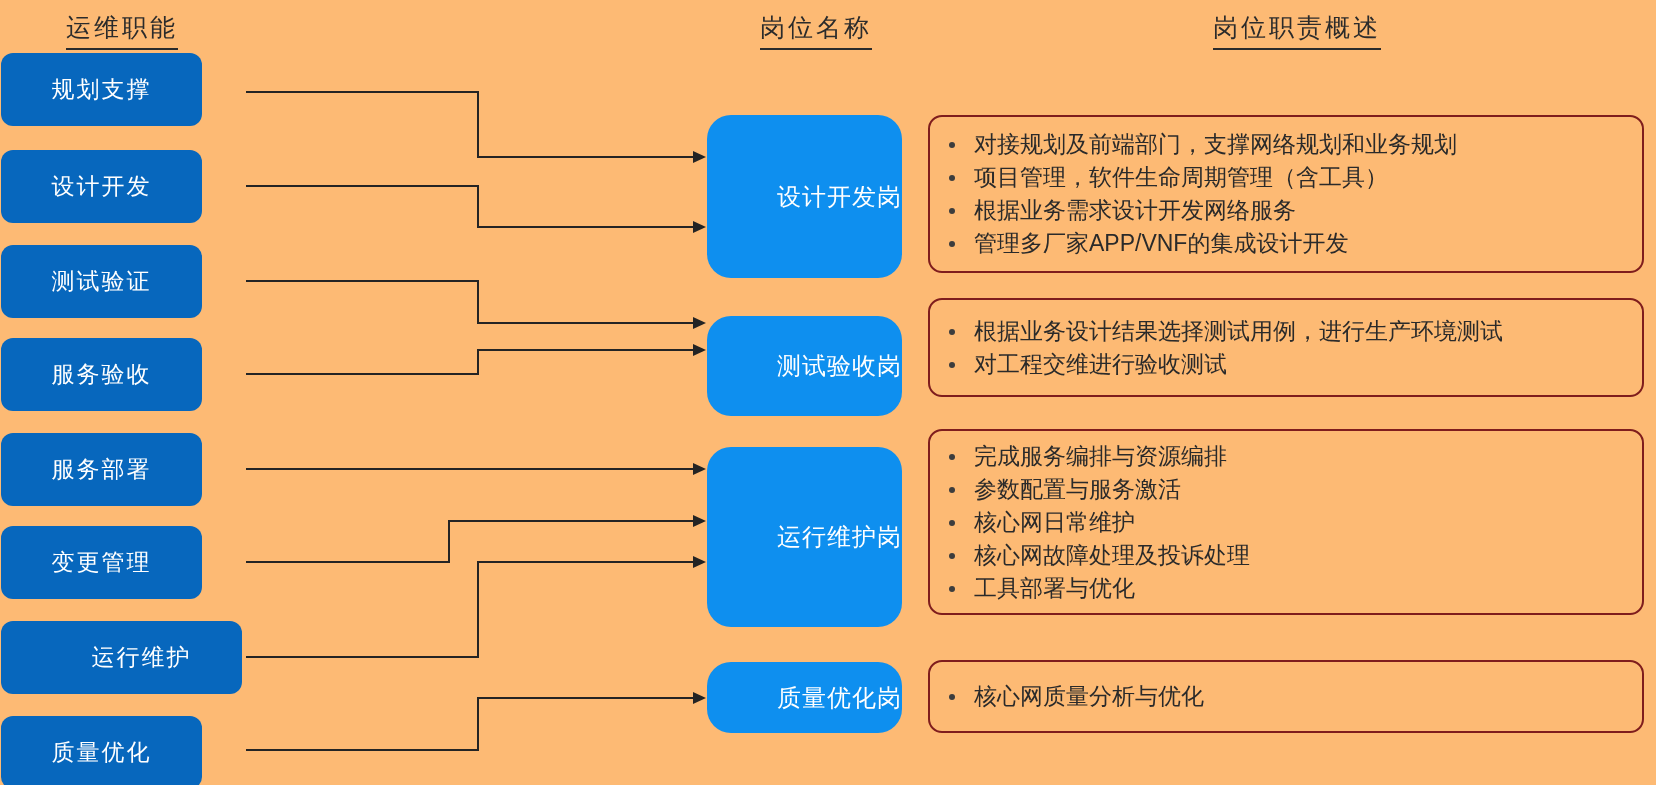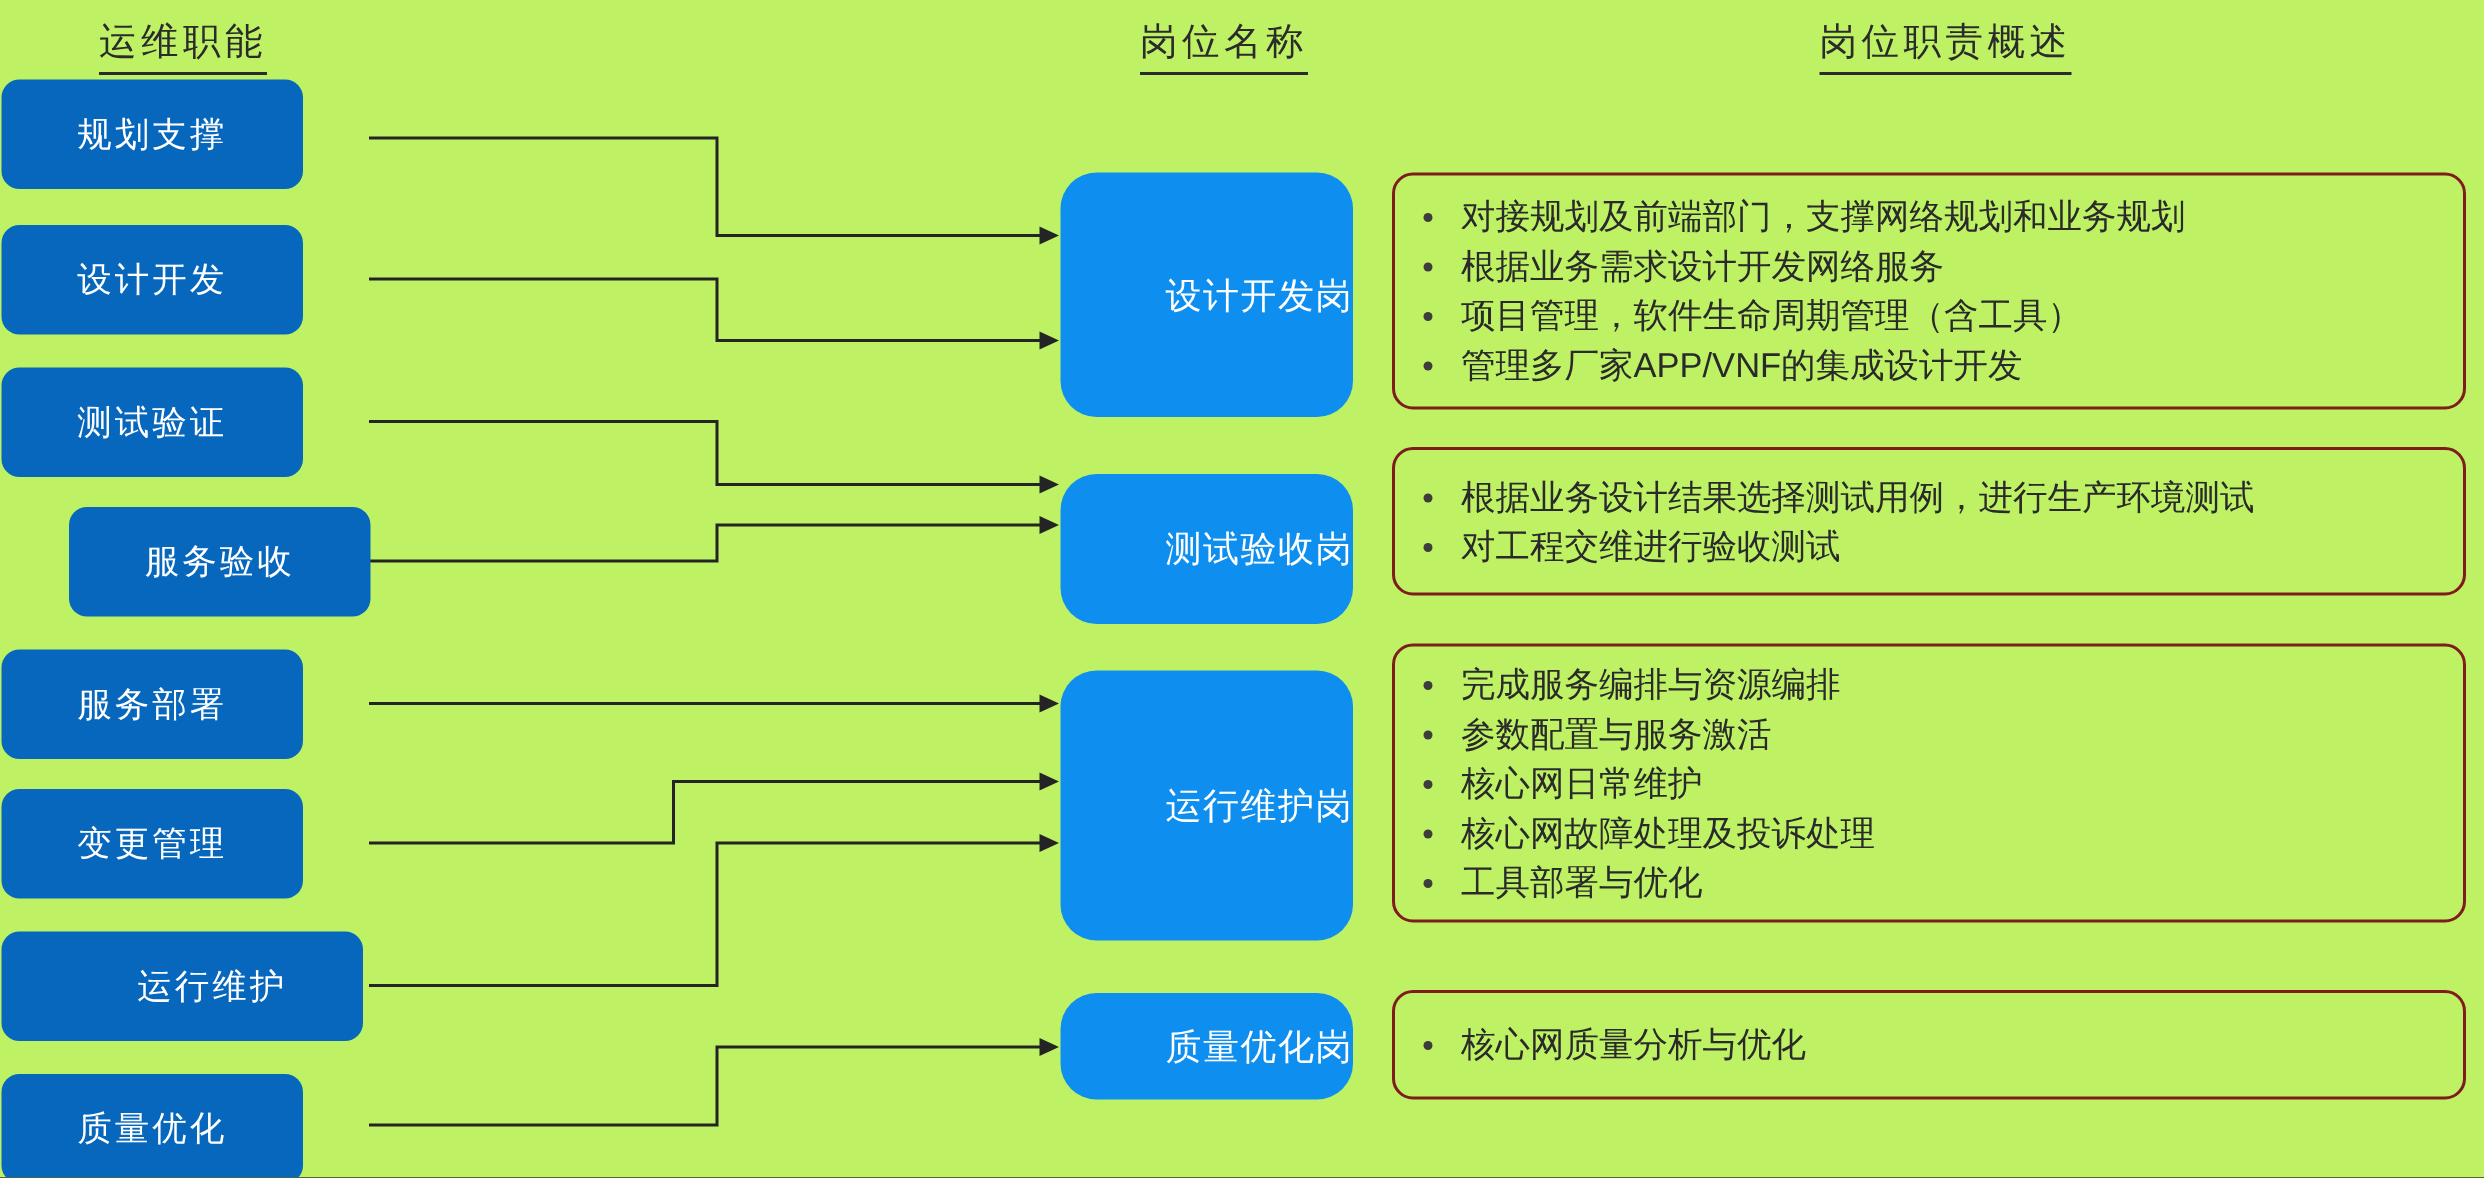--- a/index.html
+++ b/index.html
@@ -1,39 +1,39 @@
 <!DOCTYPE html>
 <html><head>
 <meta charset="utf-8">
 <style>
   html, body { margin:0; padding:0; background:#000; }
   .canvas {
     position:relative; width:1656px; height:785px;
-    background:#bef264; overflow:hidden;
+    background:#fdba74; overflow:hidden;
     font-family:"Liberation Sans","DejaVu Sans",sans-serif;
   }
   .col-header {
     position:absolute; top:11px; transform:translateX(-50%);
     font-size:25px; letter-spacing:3px; color:#2b2b2b;
     border-bottom:2px solid #2b2b2b; padding-bottom:4px;
     white-space:nowrap; z-index:2;
   }
   .hdr-functions   { left:122px; }
   .hdr-positions   { left:816px; }
   .hdr-responsib   { left:1297px; }
 
   .connectors { position:absolute; left:0; top:0; z-index:1; pointer-events:none; }
 
   .fbox {
     position:absolute; left:1px; width:201px; height:73px;
     background:#0767BD; border-radius:12px;
     display:flex; align-items:center; justify-content:center;
     color:#fff; font-size:23px; letter-spacing:2px; z-index:2;
   }
-  .f0{top:53px;} .f1{top:150px;} .f2{top:245px;} .f3{top:338px;margin-left:45px;}
+  .f0{top:53px;} .f1{top:150px;} .f2{top:245px;} .f3{top:338px;}
   .f4{top:433px;} .f5{top:526px;} .f6{top:621px;padding-left:40px;} .f7{top:716px;}
 
   .pbox {
     position:absolute; left:707px; width:195px;
     background:#0E8FEF; border-radius:24px;
     display:flex; align-items:center; justify-content:flex-end;
     color:#fff; font-size:24px; letter-spacing:1px; z-index:2;
   }
   .p0{top:115px; height:163px;}
   .p1{top:316px; height:100px;}
@@ -128,22 +128,22 @@
   <div class="pbox p2">
     <span>运行维护岗</span>
   </div>
   <div class="pbox p3">
     <span>质量优化岗</span>
   </div>
 
   <div class="rbox r0">
     <ul>
       <li>对接规划及前端部门，支撑网络规划和业务规划</li>
+      <li>项目管理，软件生命周期管理（含工具）</li>
       <li>根据业务需求设计开发网络服务</li>
-      <li>项目管理，软件生命周期管理（含工具）</li>
       <li>管理多厂家APP/VNF的集成设计开发</li>
     </ul>
   </div>
   <div class="rbox r2">
     <ul>
       <li>完成服务编排与资源编排</li>
       <li>参数配置与服务激活</li>
       <li>核心网日常维护</li>
       <li>核心网故障处理及投诉处理</li>
       <li>工具部署与优化</li>

